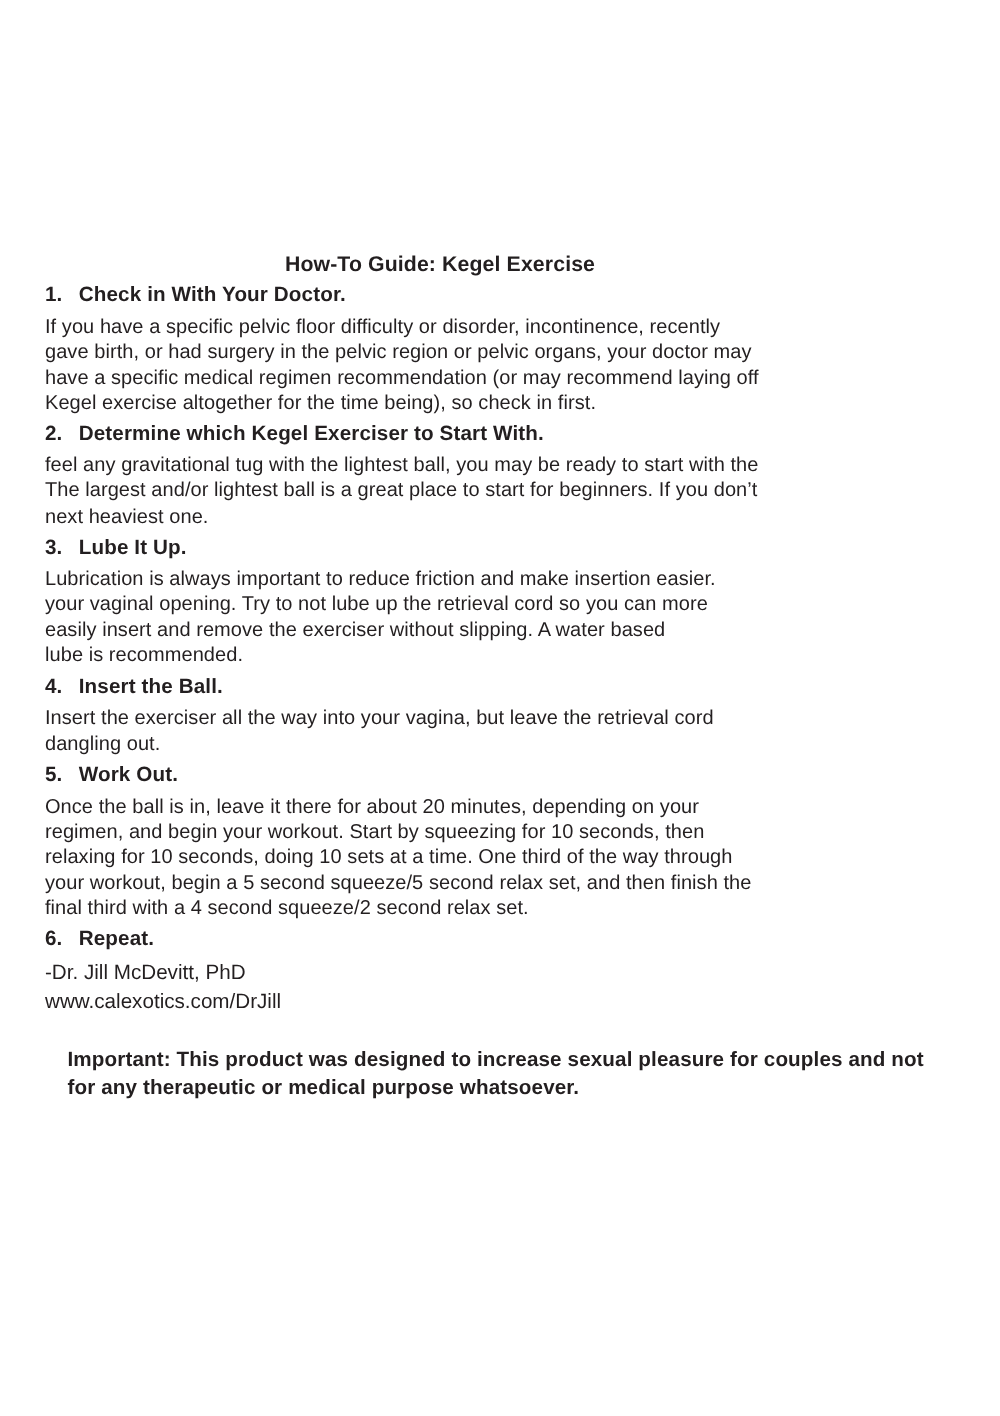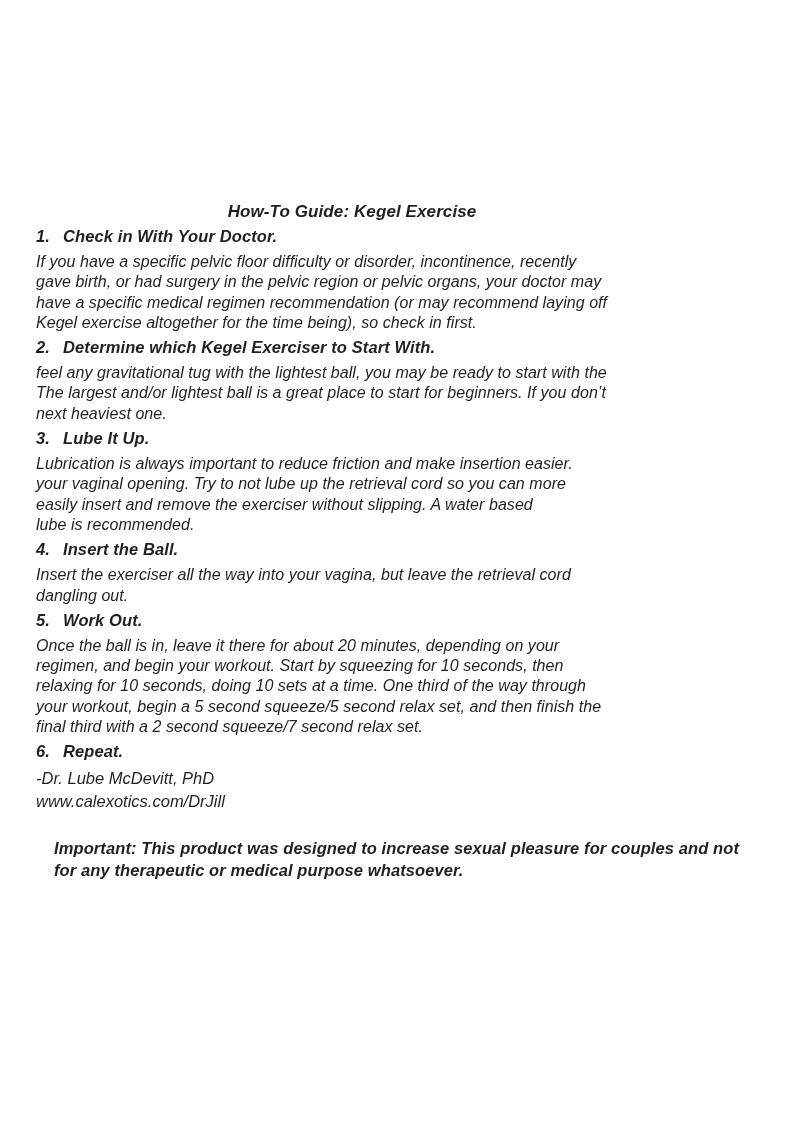--- a/index.html
+++ b/index.html
@@ -14,21 +14,20 @@
     color: #231f20;
     overflow: hidden;
     box-sizing: border-box;
   }
   .page {
     position: relative;
     box-sizing: border-box;
     width: 704px;
     height: 1133px;
     padding: 201px 50px 0 36px;
-    font-style: italic;
   }
   .doc-title {
     margin: 0 -50px 4px -36px;
     text-align: center;
     font-size: 17px;
     font-weight: bold;
     line-height: 21px;
     letter-spacing: 0.1px;
   }
   .steps-list {
@@ -137,34 +136,34 @@
   <li class="step">
     <div class="step-heading">
       <span class="step-num">5.</span>
       <span class="step-heading-text">Work Out.</span>
     </div>
     <div class="step-body">
           <div class="step-line">Once the ball is in, leave it there for about 20 minutes, depending on your</div>
           <div class="step-line">regimen, and begin your workout. Start by squeezing for 10 seconds, then</div>
           <div class="step-line">relaxing for 10 seconds, doing 10 sets at a time. One third of the way through</div>
           <div class="step-line">your workout, begin a 5 second squeeze/5 second relax set, and then finish the</div>
-          <div class="step-line">final third with a 2 second squeeze/7 second relax set.</div>
+          <div class="step-line">final third with a 4 second squeeze/2 second relax set.</div>
         </div>
   </li>
 
   <li class="step">
     <div class="step-heading">
       <span class="step-num">6.</span>
       <span class="step-heading-text">Repeat.</span>
     </div>
   </li>
 </ol>
 
   <div class="byline-block">
-    <div class="byline">-Dr. Lube McDevitt, PhD</div>
+    <div class="byline">-Dr. Jill McDevitt, PhD</div>
     <div class="byline">www.calexotics.com/DrJill</div>
   </div>
 
   <div class="disclaimer">
     <div class="disclaimer-line">Important: This product was designed to increase sexual pleasure for couples and not</div>
     <div class="disclaimer-line">for any therapeutic or medical purpose whatsoever.</div>
   </div>
 
 </div>
 

